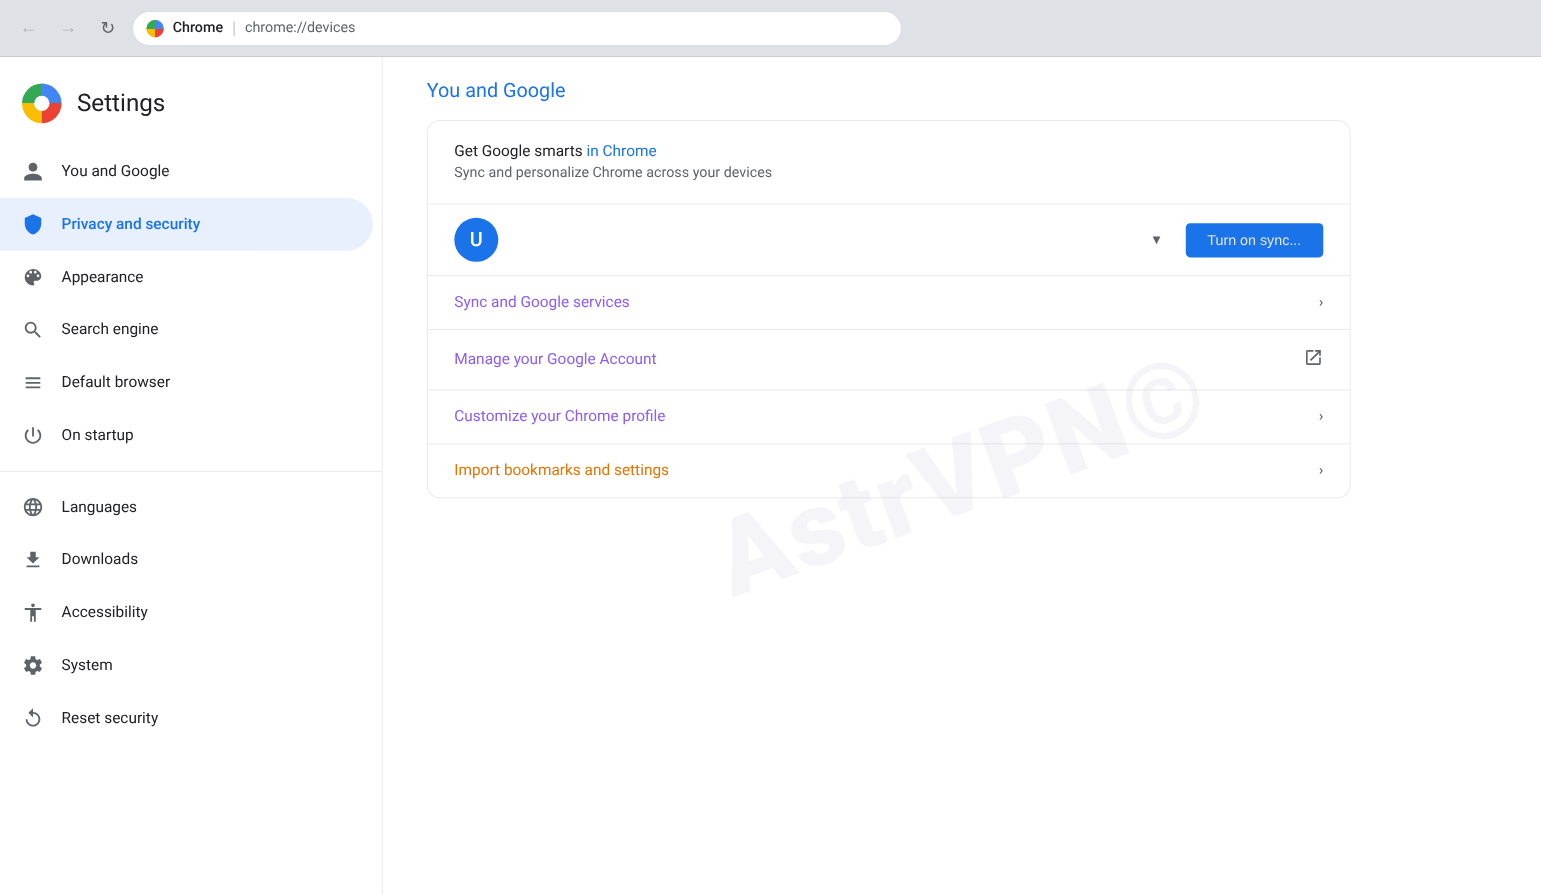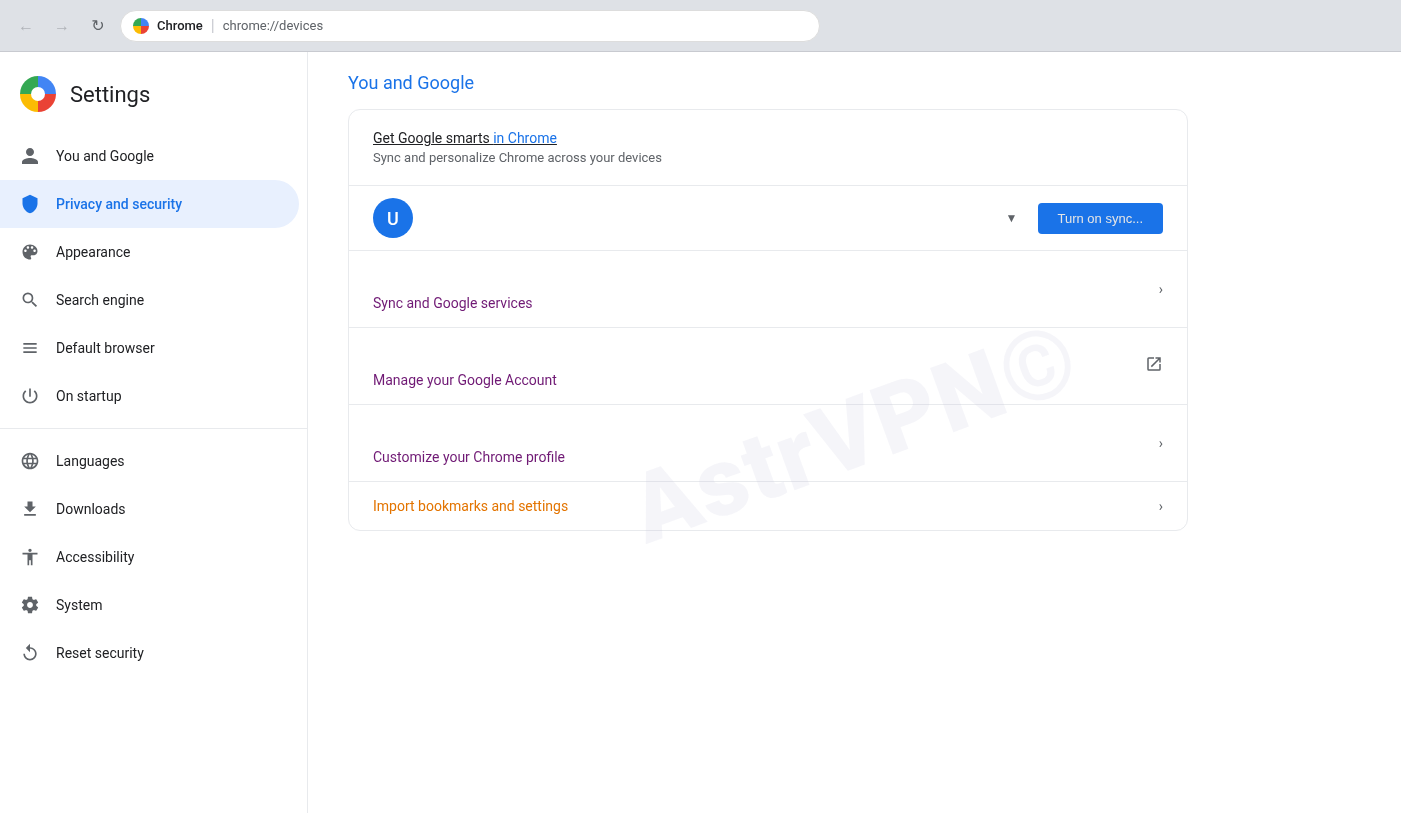--- a/index.html
+++ b/index.html
@@ -65,21 +65,21 @@
 
     
     .app-layout {
       display: flex;
       height: calc(813px - 52px);
       background: #fff;
     }
 
     
     .sidebar {
-      width: 308px;
+      width: 348px;
       flex-shrink: 0;
       overflow-y: auto;
       padding: 8px 0;
       background: #fff;
       border-right: 1px solid #e8eaed;
     }
 
     .settings-header {
       display: flex;
       align-items: center;
@@ -194,21 +194,20 @@
     }
 
     .card-top {
       padding: 20px 24px;
       border-bottom: 1px solid #e8eaed;
     }
     .card-top-title {
       font-size: 14px;
       color: #202124;
       margin-bottom: 4px;
-      text-decoration: underline;
     }
     .card-top-title .blue { color: #1a73e8; }
     .card-top-subtitle {
       font-size: 13px;
       color: #5f6368;
     }
 
     .user-row {
       display: flex;
       align-items: center;
@@ -250,21 +249,21 @@
       align-items: center;
       padding: 16px 24px;
       border-bottom: 1px solid #e8eaed;
       cursor: pointer;
     }
     .card-row:last-child { border-bottom: none; }
     .card-row-text {
       flex: 1;
       font-size: 14px;
     }
-    .card-row-text.blue { color: #701a75; margin-top: 28px; }
+    .card-row-text.blue { color: #8b5cf6; }
     .card-row-text.orange { color: #e37400; }
     .card-row-chevron {
       color: #5f6368;
       font-size: 14px;
     }
     .card-row-external {
       color: #5f6368;
       font-size: 16px;
     }
 

